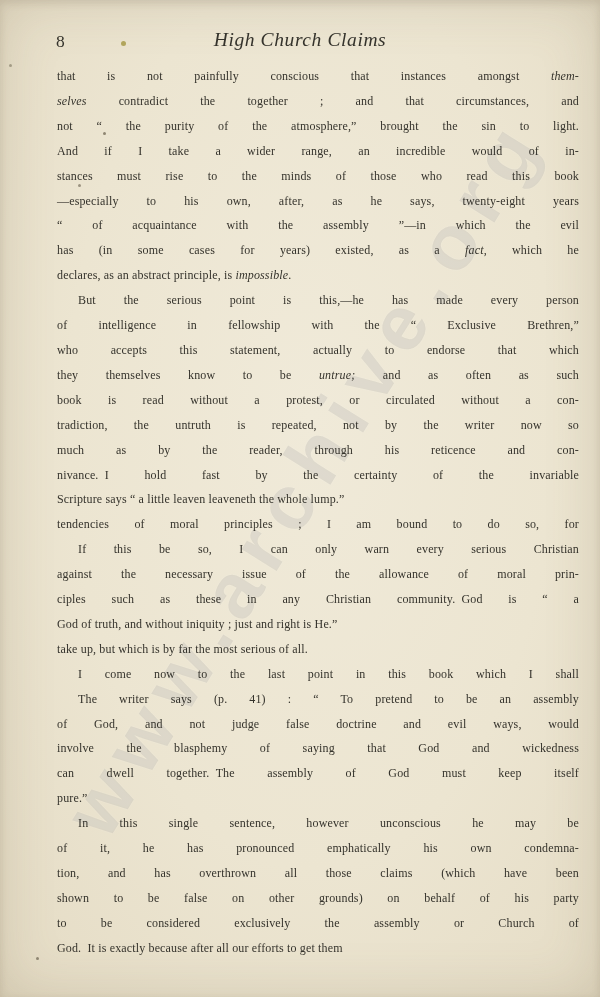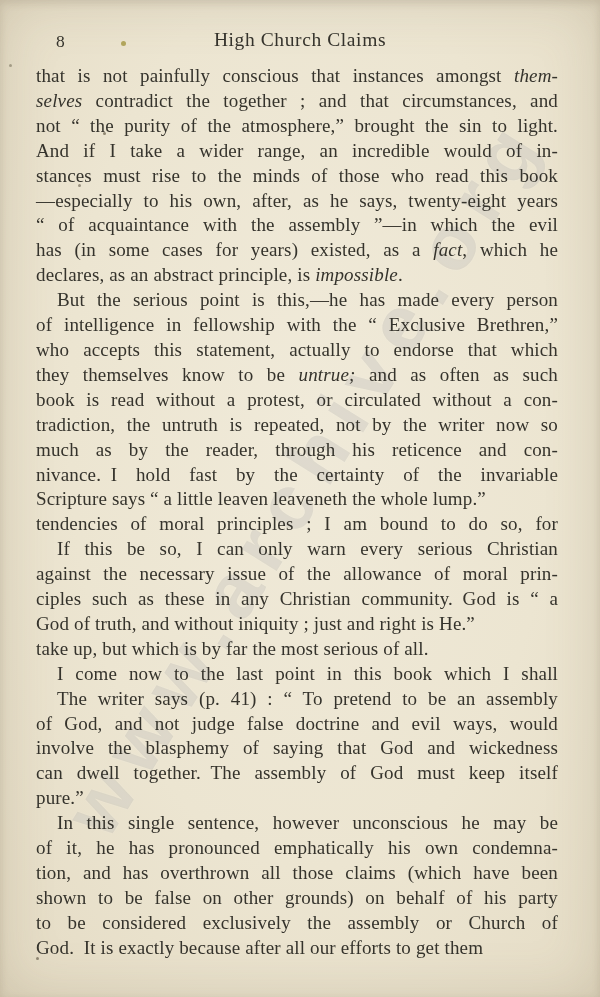--- a/index.html
+++ b/index.html
@@ -36,29 +36,30 @@
   .page-number {
     position: absolute;
     left: 56px; top: 31px;
     font-size: 17.5px;
     z-index: 2;
   }
   .running-title {
     position: absolute;
     left: 0; top: 29px; width: 600px;
     text-align: center;
+    font-style: italic;
     font-size: 19.5px;
     letter-spacing: 0.6px;
     z-index: 2;
   }
   .page-body {
     position: absolute;
-    left: 36px; top: 64px;
+    left: 57px; top: 64px;
     width: 522px;
-    font-size: 19px;
+    font-size: 12px;
     line-height: 24.9px;
     letter-spacing: 0.15px;
     z-index: 2;
   }
   .line {
     text-align: justify;
     text-align-last: justify;
     white-space: pre-wrap;
   }
   .line.last { text-align-last: left; }

